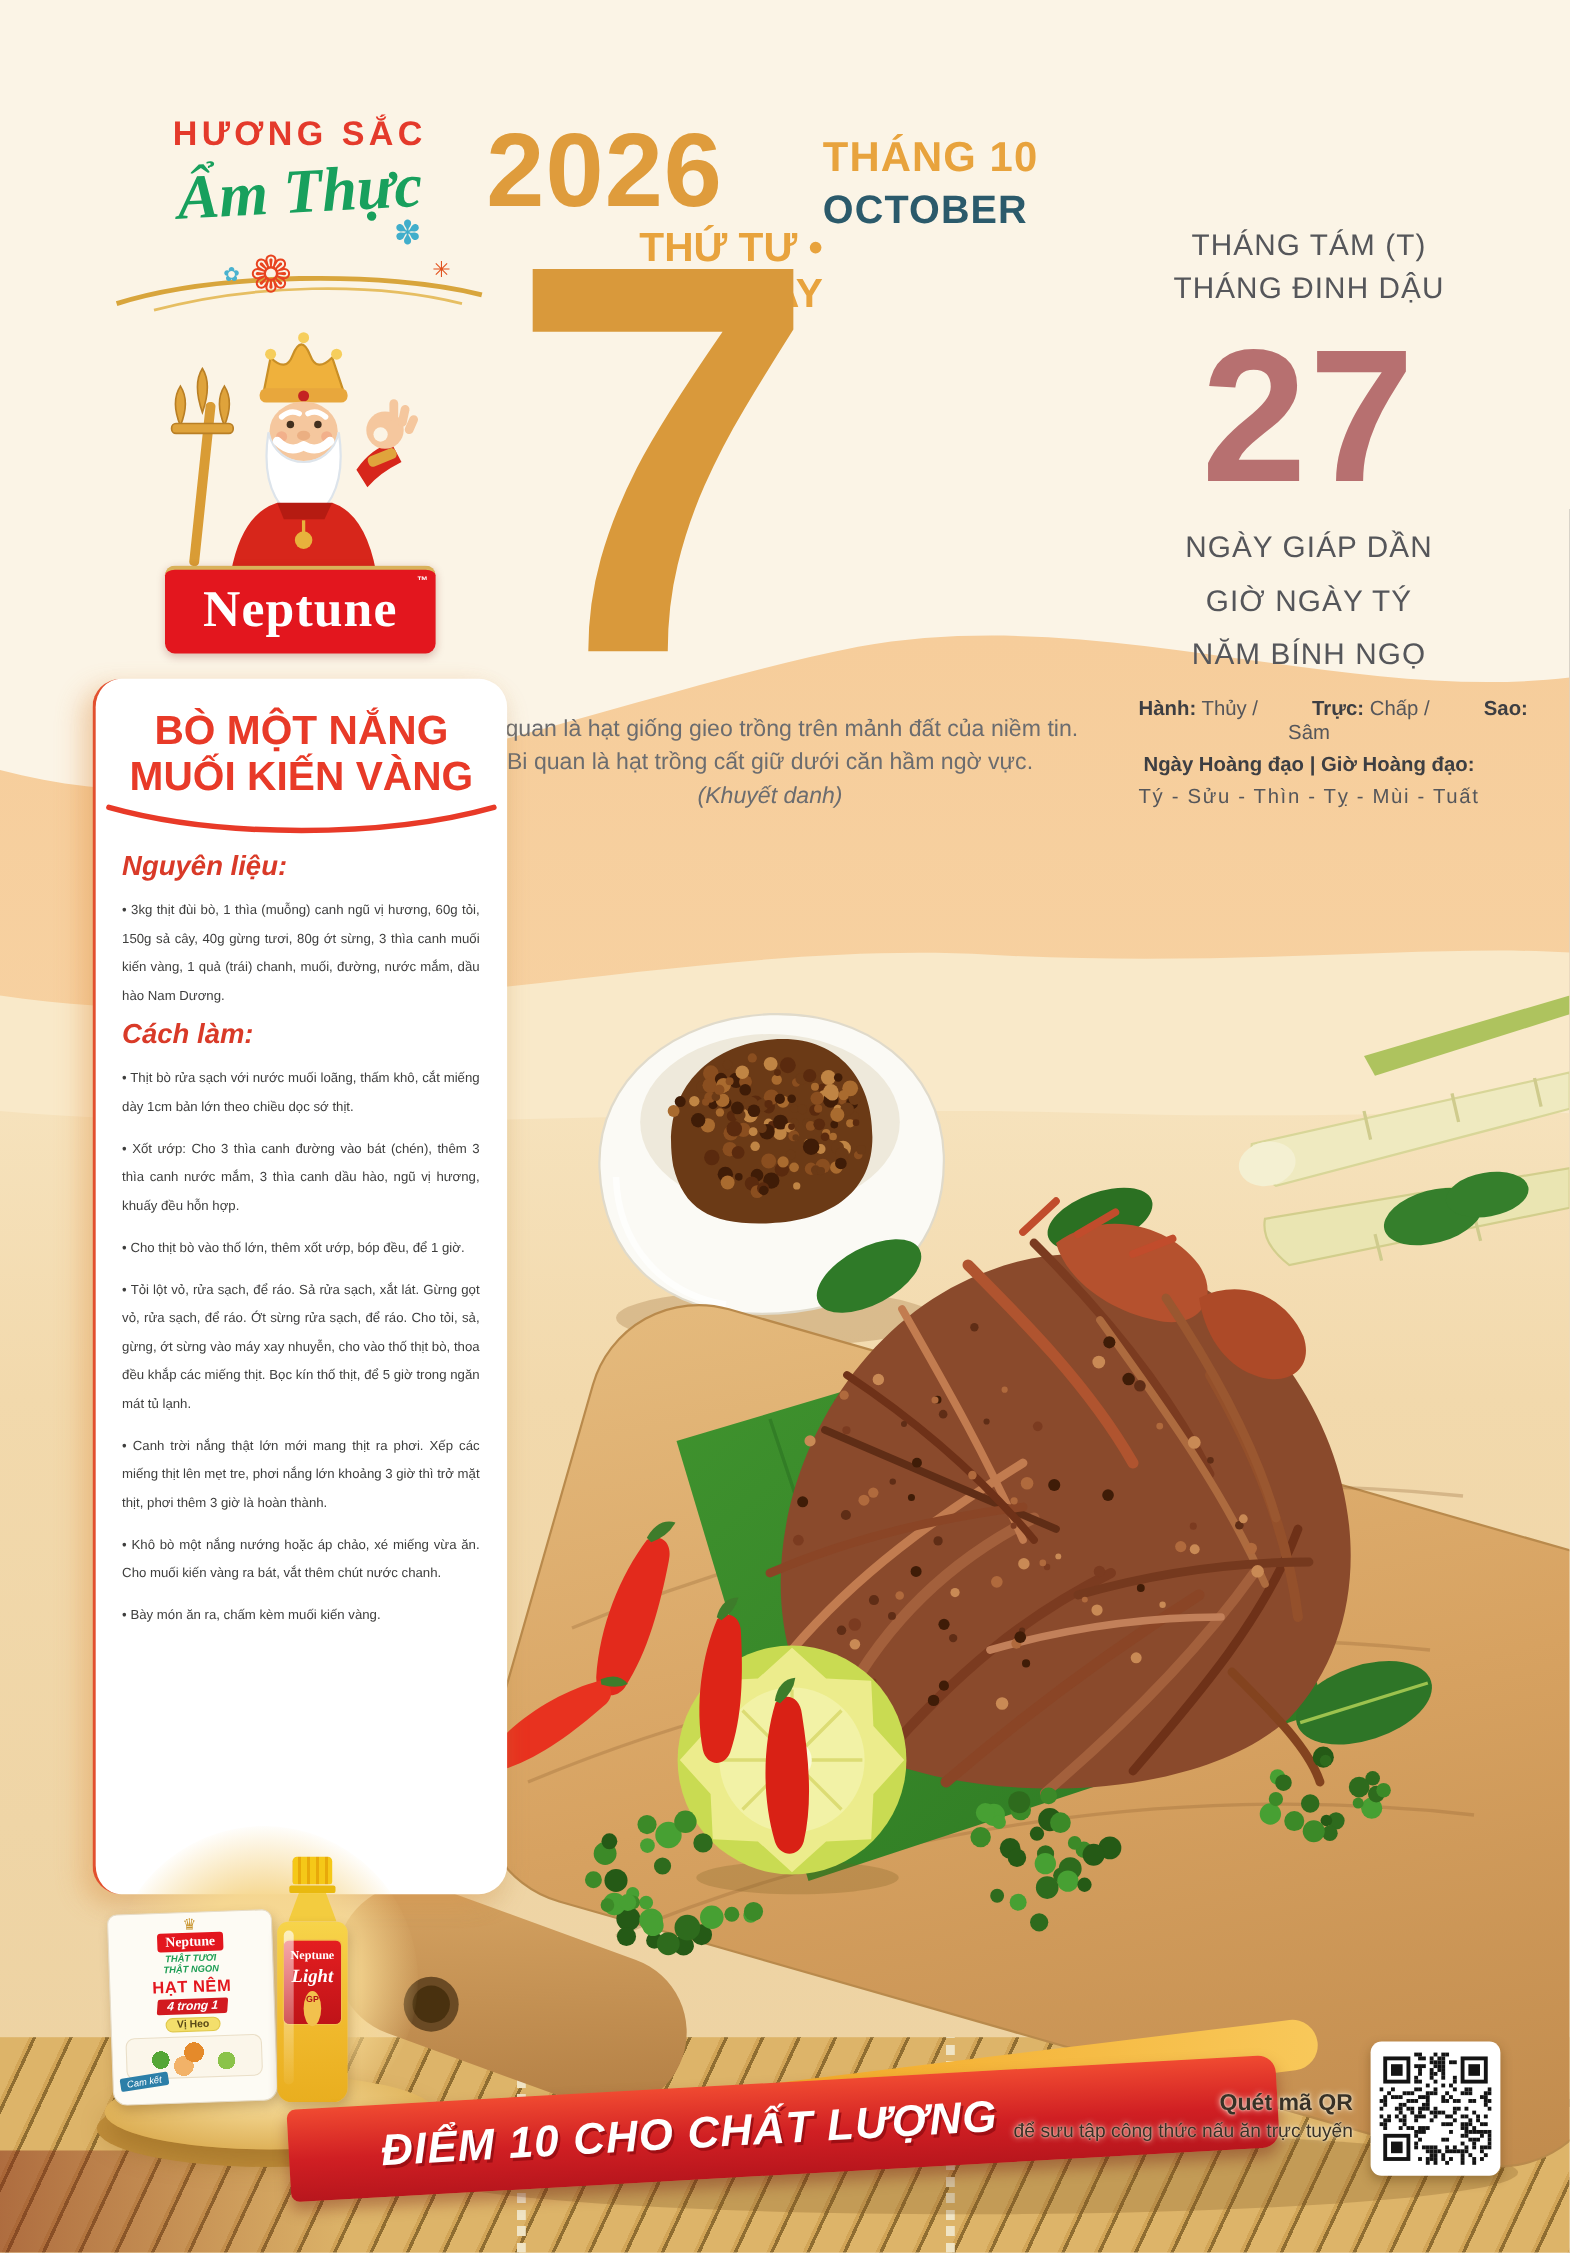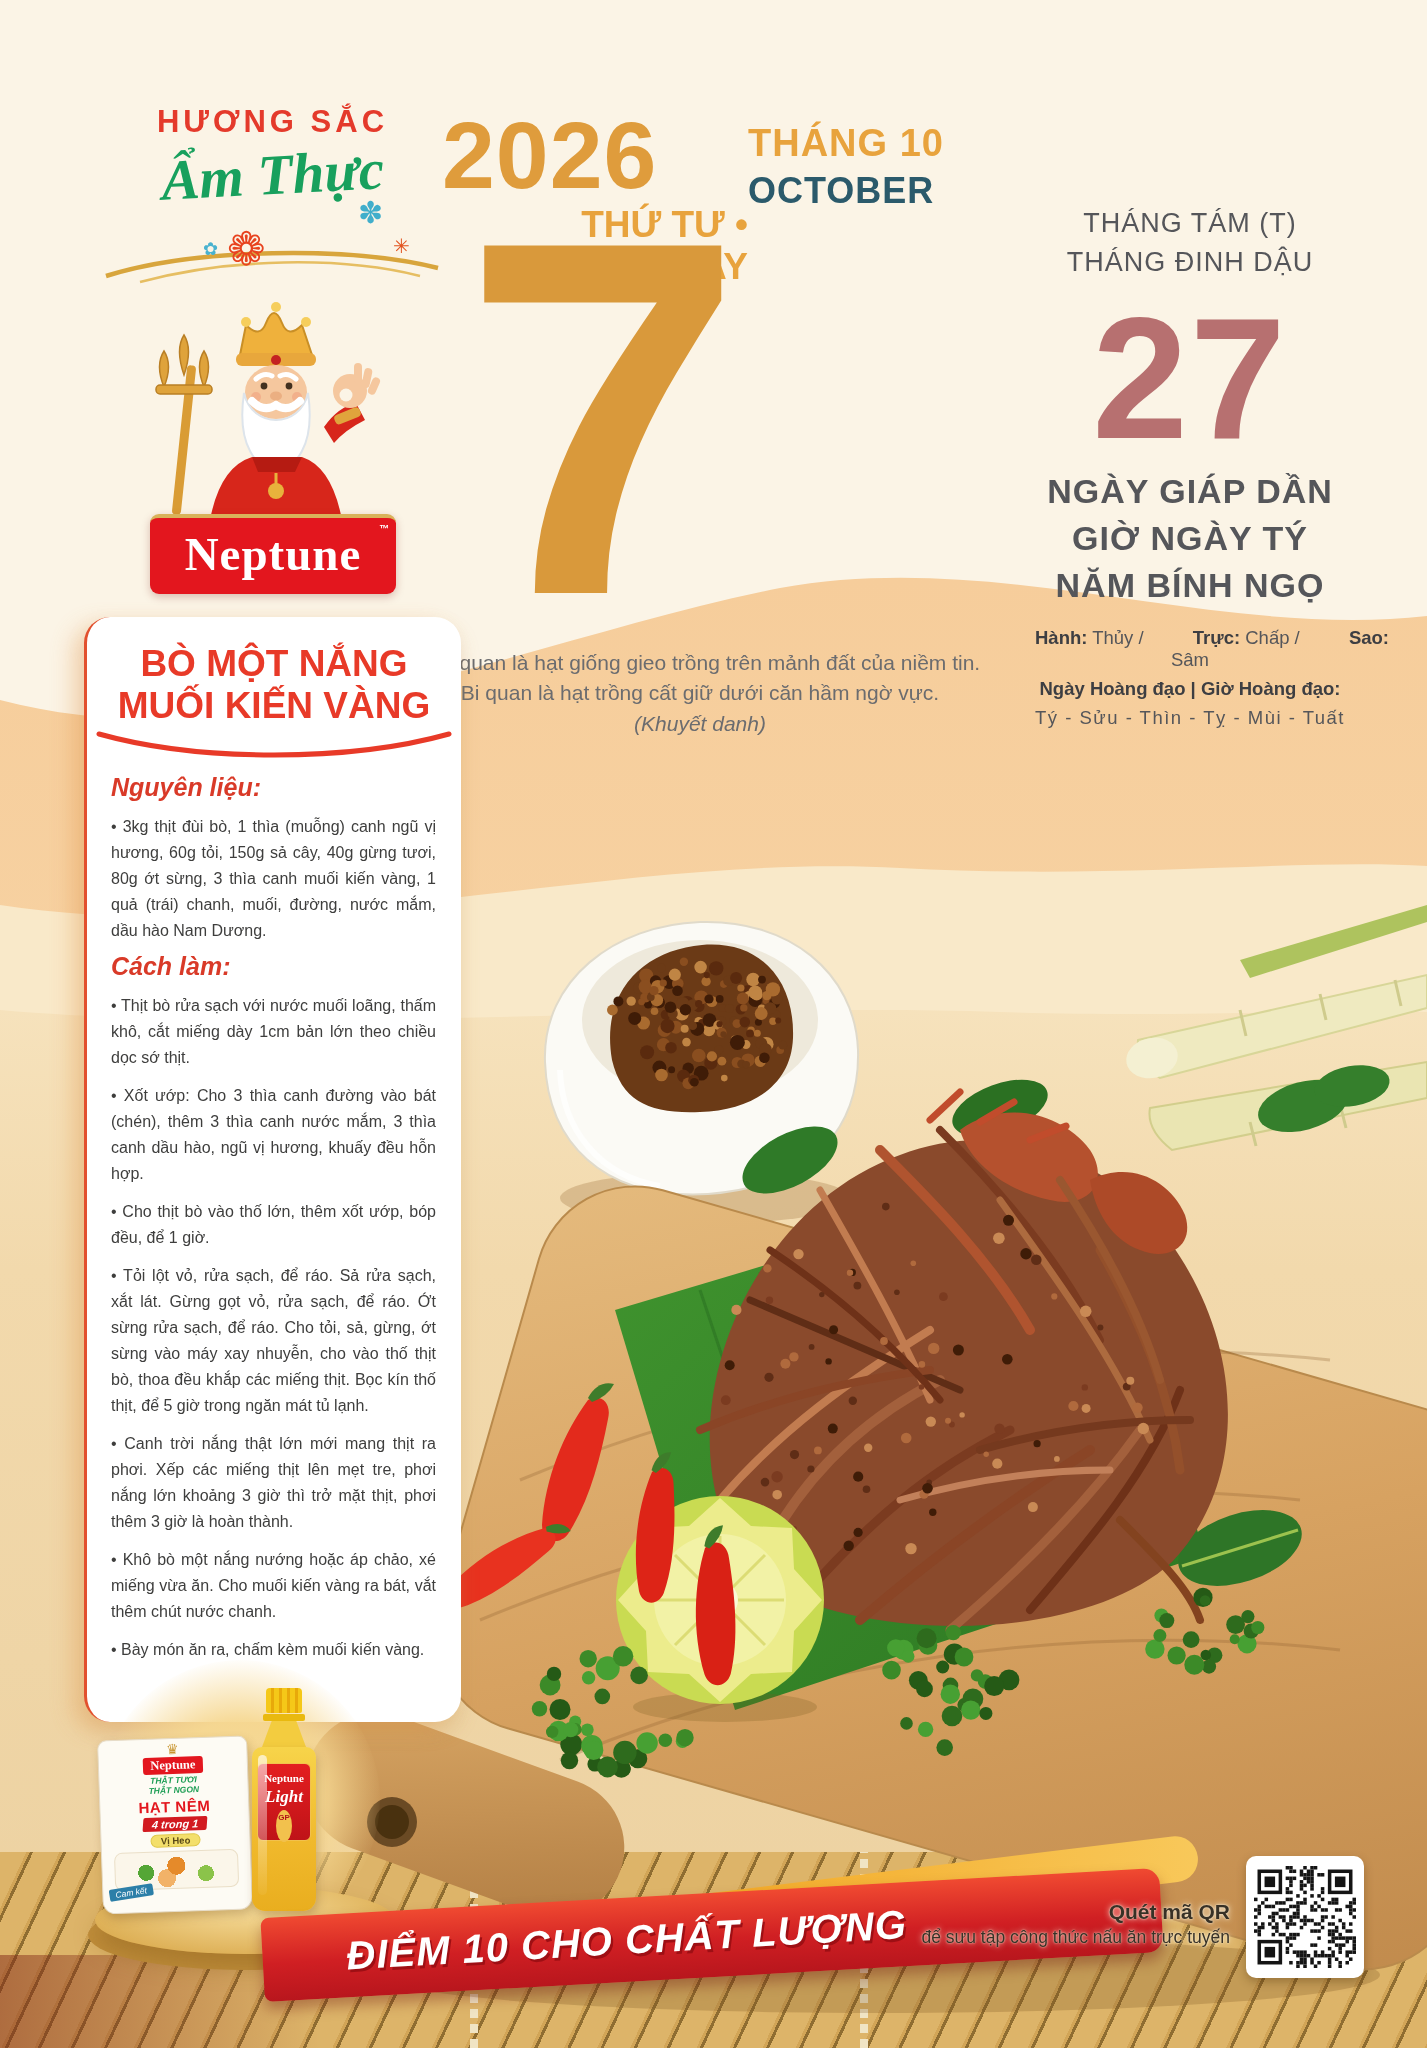--- a/index.html
+++ b/index.html
@@ -42,39 +42,39 @@
   .month-vi{font-size:38px;font-weight:bold;color:#E8A33D;letter-spacing:1px;}
   .month-en{font-size:36px;font-weight:bold;color:#2B5A6B;letter-spacing:1px;margin-top:5px;}
   .weekday{left:368px;top:204px;width:380px;text-align:right;font-size:37px;font-weight:bold;color:#E8A33D;z-index:3;}
   .big-day{left:418px;top:166px;width:370px;text-align:center;font-size:505px;font-weight:bold;
            color:#D9993B;line-height:1;z-index:3;}
 
   
   .lunar{left:975px;top:204px;width:430px;text-align:center;color:#55565A;z-index:3;}
   .lm{font-size:27px;letter-spacing:1px;line-height:1.45;}
   .lday{font-size:172px;font-weight:bold;color:#B77070;line-height:1.0;margin:10px 0 6px;letter-spacing:2px;}
-  .ln{font-size:34px;letter-spacing:1px;margin-top:8px;font-weight:bold;}
+  .ln{font-size:27px;letter-spacing:1px;margin-top:18px;}
   .lsmall{font-size:18.5px;margin-top:7px;color:#55565A;}
   .lsmall.first{margin-top:22px;}
   .lsmall .b{font-weight:bold;color:#3D3E42;margin-left:44px;}
   .lsmall.sp{letter-spacing:1.5px;}
 
   
   .quote{left:400px;top:648px;width:600px;text-align:center;color:#6B6C6F;font-size:21px;line-height:1.45;z-index:3;}
   .quote .author{font-style:italic;margin-top:0;}
 
   
   .recipe-card{left:84px;top:617px;width:374px;height:1105px;background:#FFFFFF;border-radius:26px;
       border-left:3px solid #E2502E;z-index:4;
       box-shadow:-12px 8px 22px rgba(232,150,74,.30),0 10px 20px rgba(180,140,80,.18);}
   .recipe-title{padding-top:26px;text-align:center;font-weight:bold;font-size:37px;line-height:1.14;color:#E83A28;}
   .title-curve{margin-top:2px;}
   .recipe-body{padding:2px 25px 0 24px;}
   .section-h{color:#D93A28;font-style:italic;font-weight:bold;font-size:25px;margin:8px 0 4px;}
-  .recipe-body p{font-size:16px;line-height:26px;color:#3E3E3D;text-align:justify;margin:12px 0 3px;}
+  .recipe-body p{font-size:12px;line-height:26px;color:#3E3E3D;text-align:justify;margin:12px 0 3px;}
 
   
   .glow{left:100px;top:1660px;width:280px;height:280px;border-radius:50%;z-index:5;
         background:radial-gradient(circle,rgba(246,216,146,.95) 0 40%,rgba(246,216,146,0) 72%);}
   .podium-rim{left:88px;top:1900px;width:314px;height:70px;border-radius:50%;background:#C08E3B;z-index:5;}
   .podium{left:95px;top:1886px;width:300px;height:68px;border-radius:50%;z-index:5;
         background:radial-gradient(ellipse at 50% 35%,#F6DC9A,#DDAF55 75%,#C99B44);
         box-shadow:0 14px 22px rgba(130,85,20,.35);}
   .packet{left:100px;top:1738px;width:150px;height:174px;background:#FDFBF4;border:1px solid #E6DCC8;
         border-radius:9px 9px 13px 13px;z-index:6;transform:rotate(-2deg);

